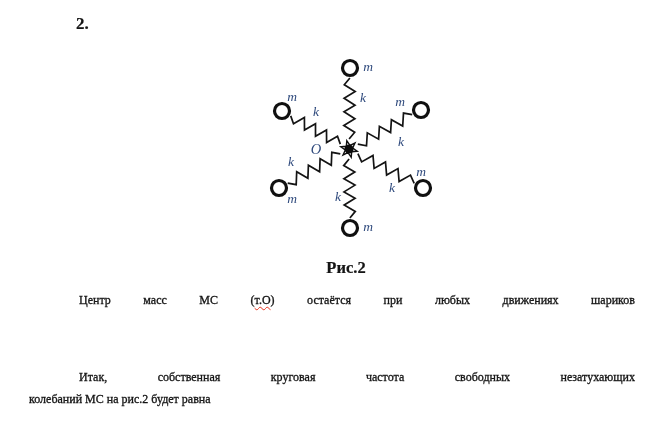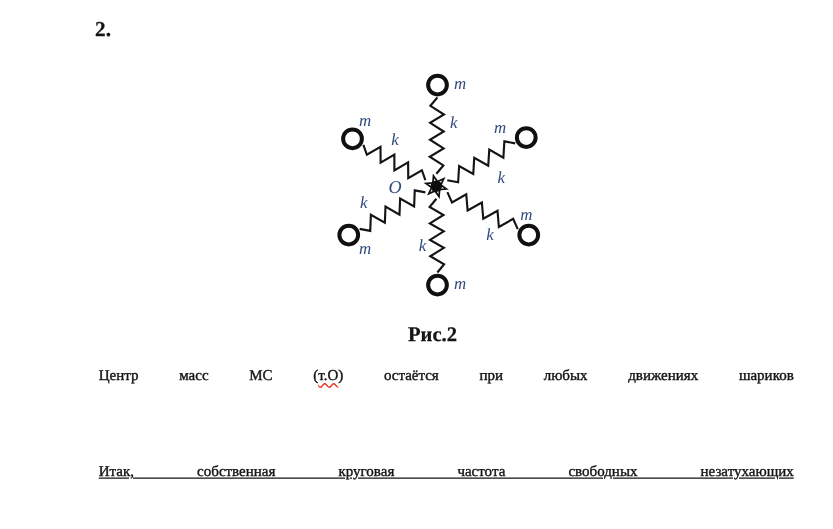--- a/index.html
+++ b/index.html
@@ -22,21 +22,21 @@
   .caption{
     position:absolute;left:0;top:258px;width:650px;text-align:center;
     padding-left:42px;box-sizing:border-box;font-size:16.5px;font-weight:bold;
     -webkit-text-stroke:0.2px currentColor;
   }
   .para{
     position:absolute;left:29px;width:606px;font-size:12px;line-height:21.6px;
     -webkit-text-stroke:0.32px currentColor;
   }
   .para-1{top:290px;}
-  .para-2{top:367px;text-decoration:underline;}
+  .para-2{top:367px;}
   .jline{text-align:justify;text-align-last:justify;white-space:normal;}
   .lline{text-align:left;}
   .indent{padding-left:50px;}
   .spellword{
     text-decoration-line:underline;text-decoration-style:wavy;
     text-decoration-color:var(--spell-color,#e8321e);
     text-decoration-thickness:1.2px;text-underline-offset:2px;
   }
 </style>
 </head>
@@ -91,15 +91,16 @@
   </div>
 
   <div class="caption">Рис.2</div>
 
   <div class="para para-1">
     <div class="jline indent"><span>Центр масс МС (</span><span class="spellword">т.О</span><span>) остаётся при любых движениях шариков</span></div>
   </div>
 
   <div class="para para-2">
     <div class="jline indent">Итак, собственная круговая частота свободных незатухающих</div>
+    <div class="lline">колебаний МС на рис.2 будет равна</div>
   </div>
 
 </div>
 
 </body></html>

